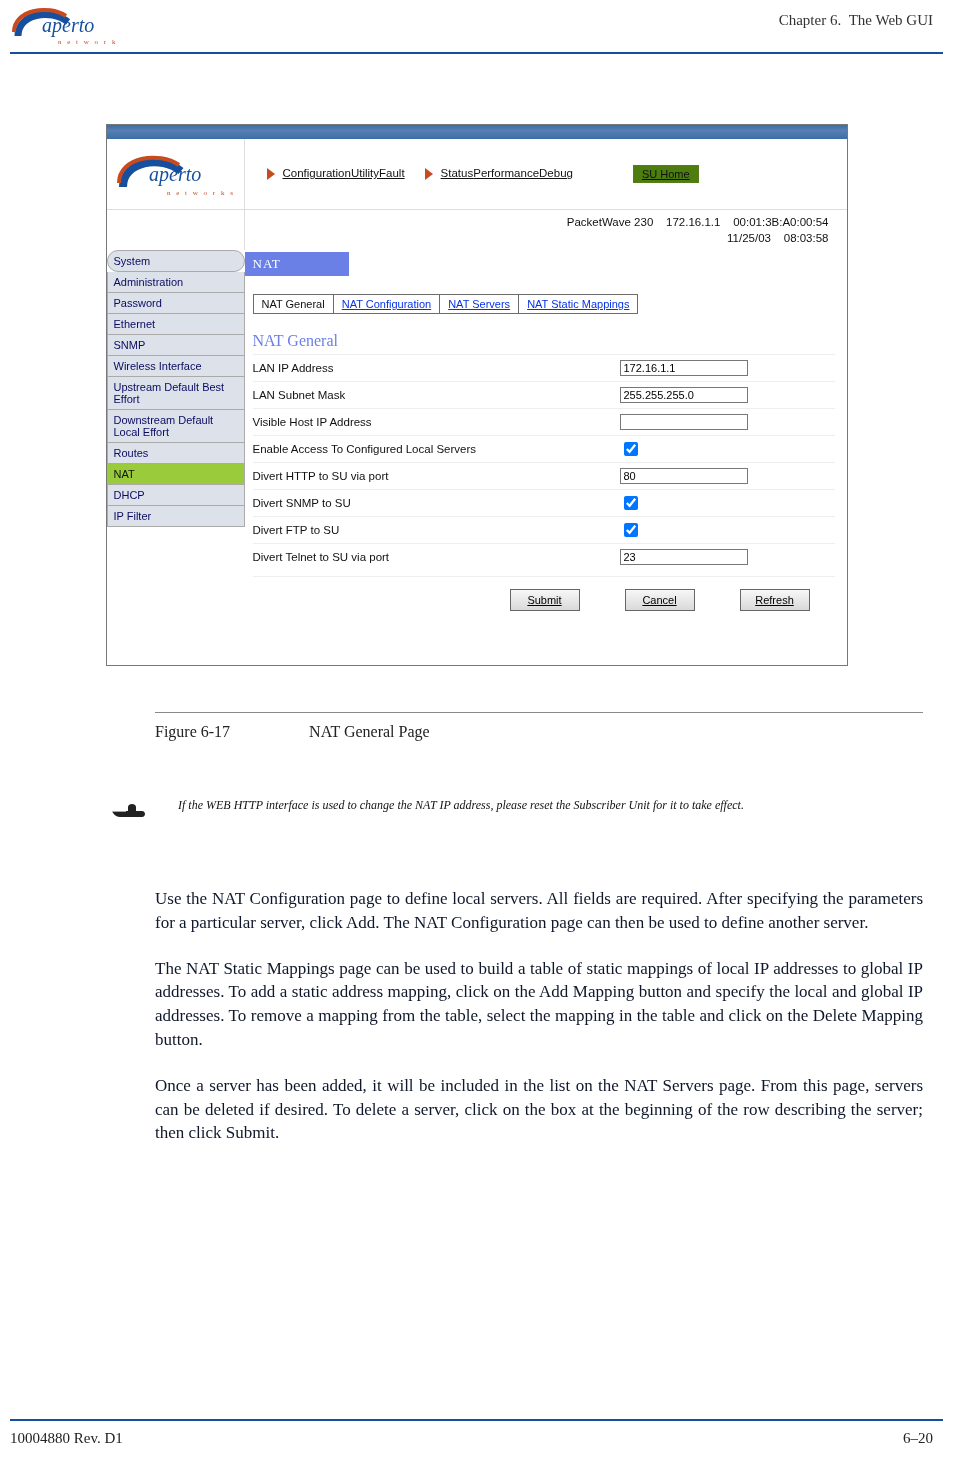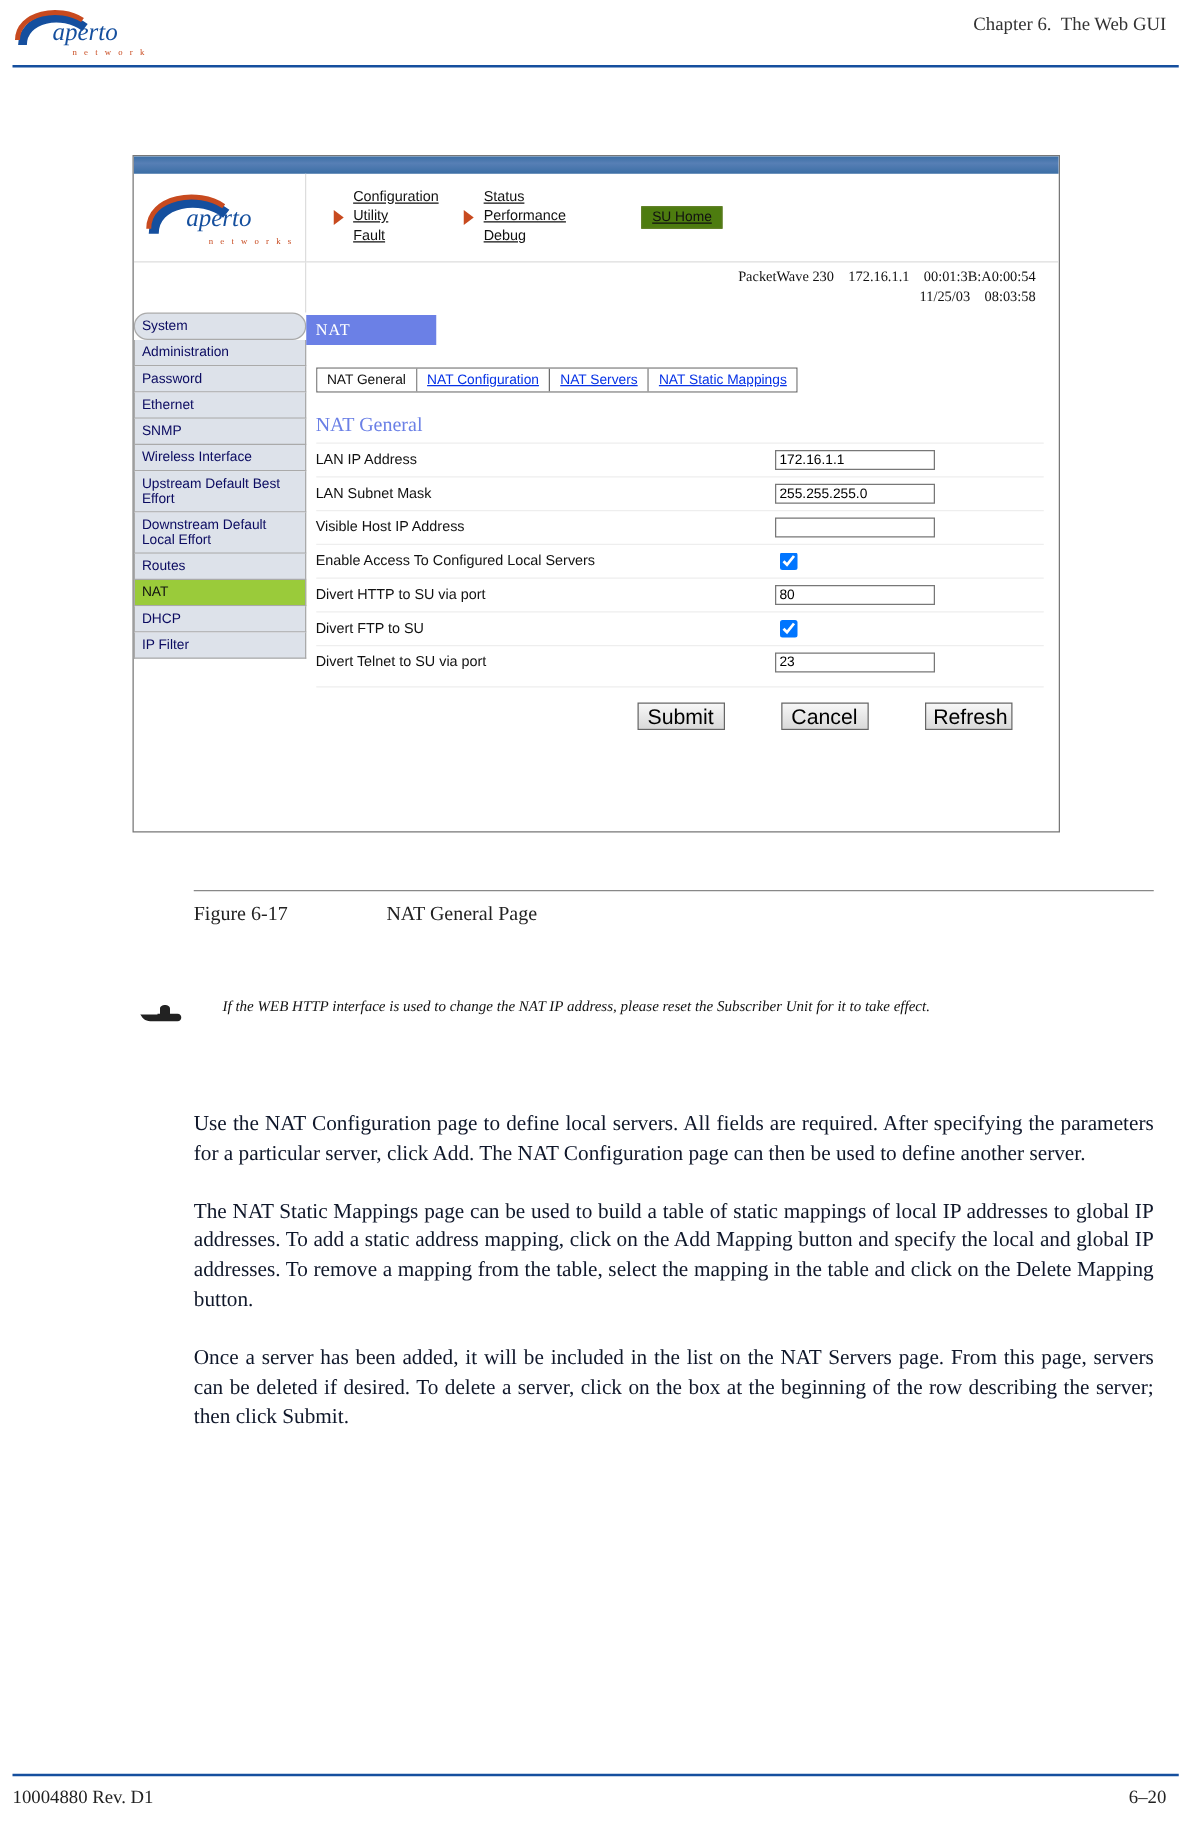--- a/index.html
+++ b/index.html
@@ -92,21 +92,21 @@
     border-bottom: 1px solid #ddd;
     font-size: 11.5px;
   }
   .ss-topnav .navgroup {
     display:flex;
     align-items:center;
     gap:8px;
   }
   .ss-topnav .navlist {
     display:flex;
-    flex-direction:column;
+    flex-direction:row;
     line-height:1.35;
   }
   .ss-topnav .navlist span { text-decoration: underline; color:#111; }
   .ss-home-btn {
     background:#4d7c0f;
     border:1px solid #5a7a1f;
     color:#111;
     font-size:11px;
     padding:2px 8px;
     text-decoration: underline;
@@ -122,21 +122,21 @@
   .ss-infoband {
     height: 40px;
     display:flex;
     align-items:center;
     justify-content:flex-end;
     padding-right:18px;
     font-size:11.5px;
     color:#111;
     gap:22px;
   }
-  .ss-infoband .subline { text-align:right; line-height:1.4;font-family:Liberation Serif, serif; }
+  .ss-infoband .subline { text-align:right; line-height:1.4; }
   .ss-sidemenu {
     display:flex;
     flex-direction:column;
     font-size:11px;
   }
   .ss-sidemenu .mitem {
     background:#DDE2EA;
     border:1px solid #aaa;
     border-top:none;
     padding:4px 6px;
@@ -207,24 +207,25 @@
     display:flex;
     justify-content:flex-end;
     gap:45px;
     padding:12px 25px 0 0;
     border-top:1px solid #eee;
     margin-top:6px;
   }
   .ss-buttons button {
     width:70px;
     height:22px;
-    font-size:17px;
+    font-size:11px;
     border:1px solid #666;
     background:linear-gradient(#f7f7f7,#d9d9d9);
     cursor:pointer;
+    text-decoration:underline;
   }
 
   
   .fig-rule {
     height:1px;
     background:#888;
     margin:46px 30px 10px 155px;
   }
   .caption-row {
     display:flex;
@@ -385,20 +386,24 @@
           </div>
           <div class="row">
             <span class="lbl">Enable Access To Configured Local Servers</span>
             <span class="fld"><input type="checkbox" checked="" style=""></span>
           </div>
           <div class="row">
             <span class="lbl">Divert HTTP to SU via port</span>
             <span class="fld"><input type="text" value="80" style=""></span>
           </div>
           <div class="row">
+            <span class="lbl">Divert SNMP to SU</span>
+            <span class="fld"><input type="checkbox" checked="" style=""></span>
+          </div>
+          <div class="row">
             <span class="lbl">Divert FTP to SU</span>
             <span class="fld"><input type="checkbox" checked="" style=""></span>
           </div>
           <div class="row">
             <span class="lbl">Divert Telnet to SU via port</span>
             <span class="fld"><input type="text" value="23" style=""></span>
           </div>
           <div class="ss-buttons">
             <button>Submit</button>
             <button>Cancel</button>

